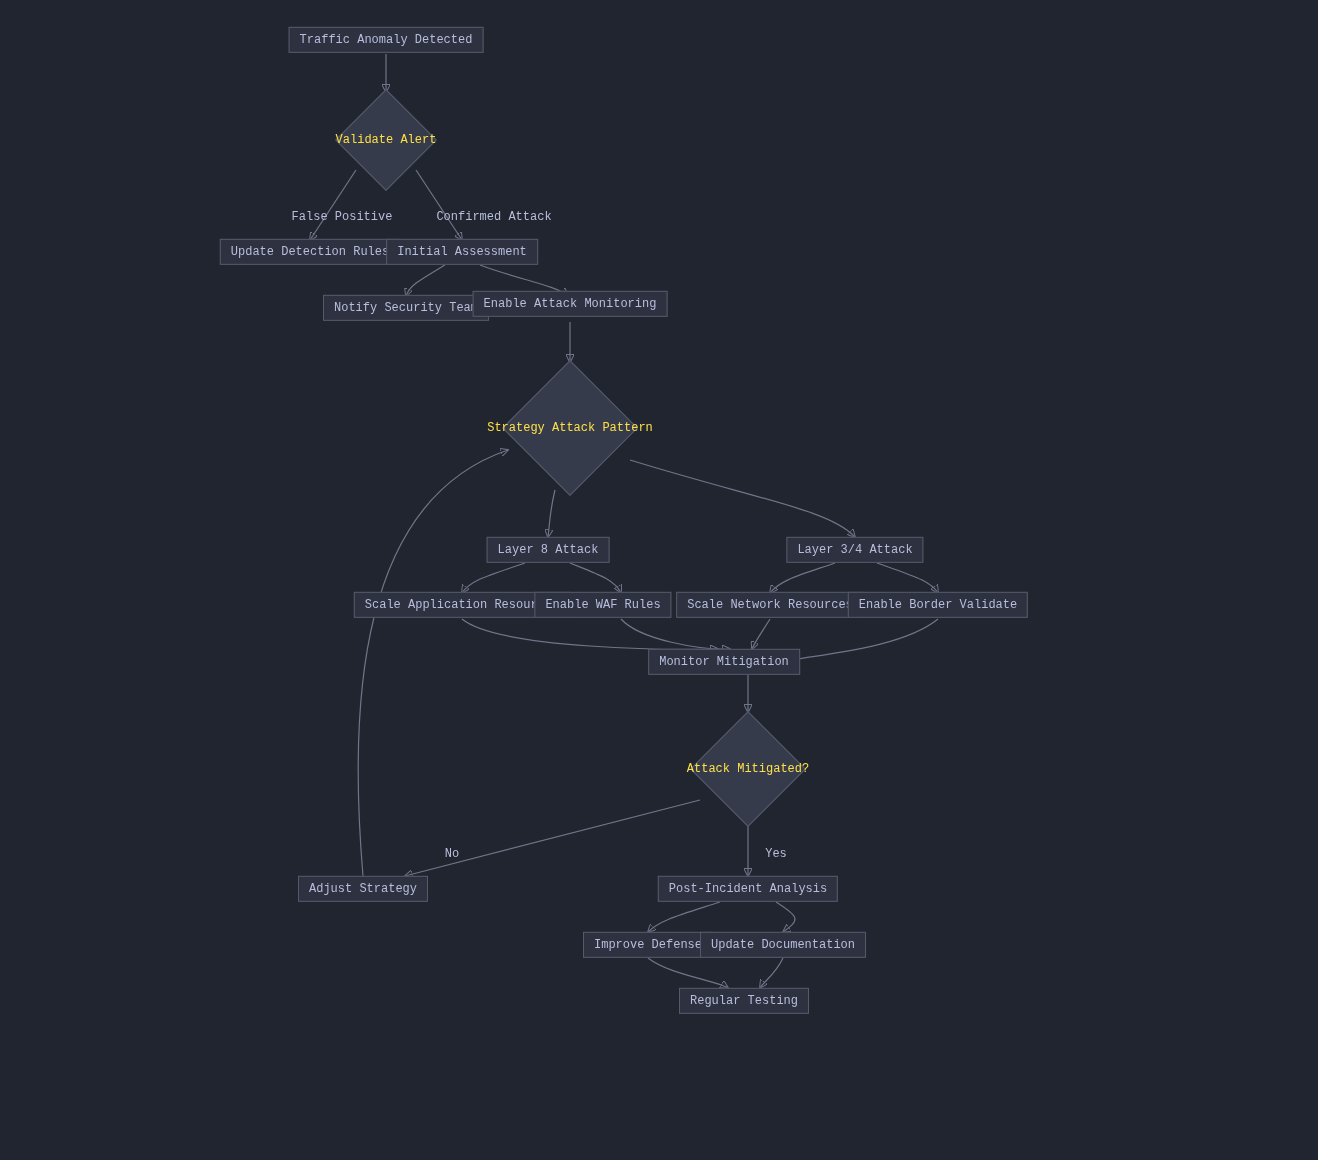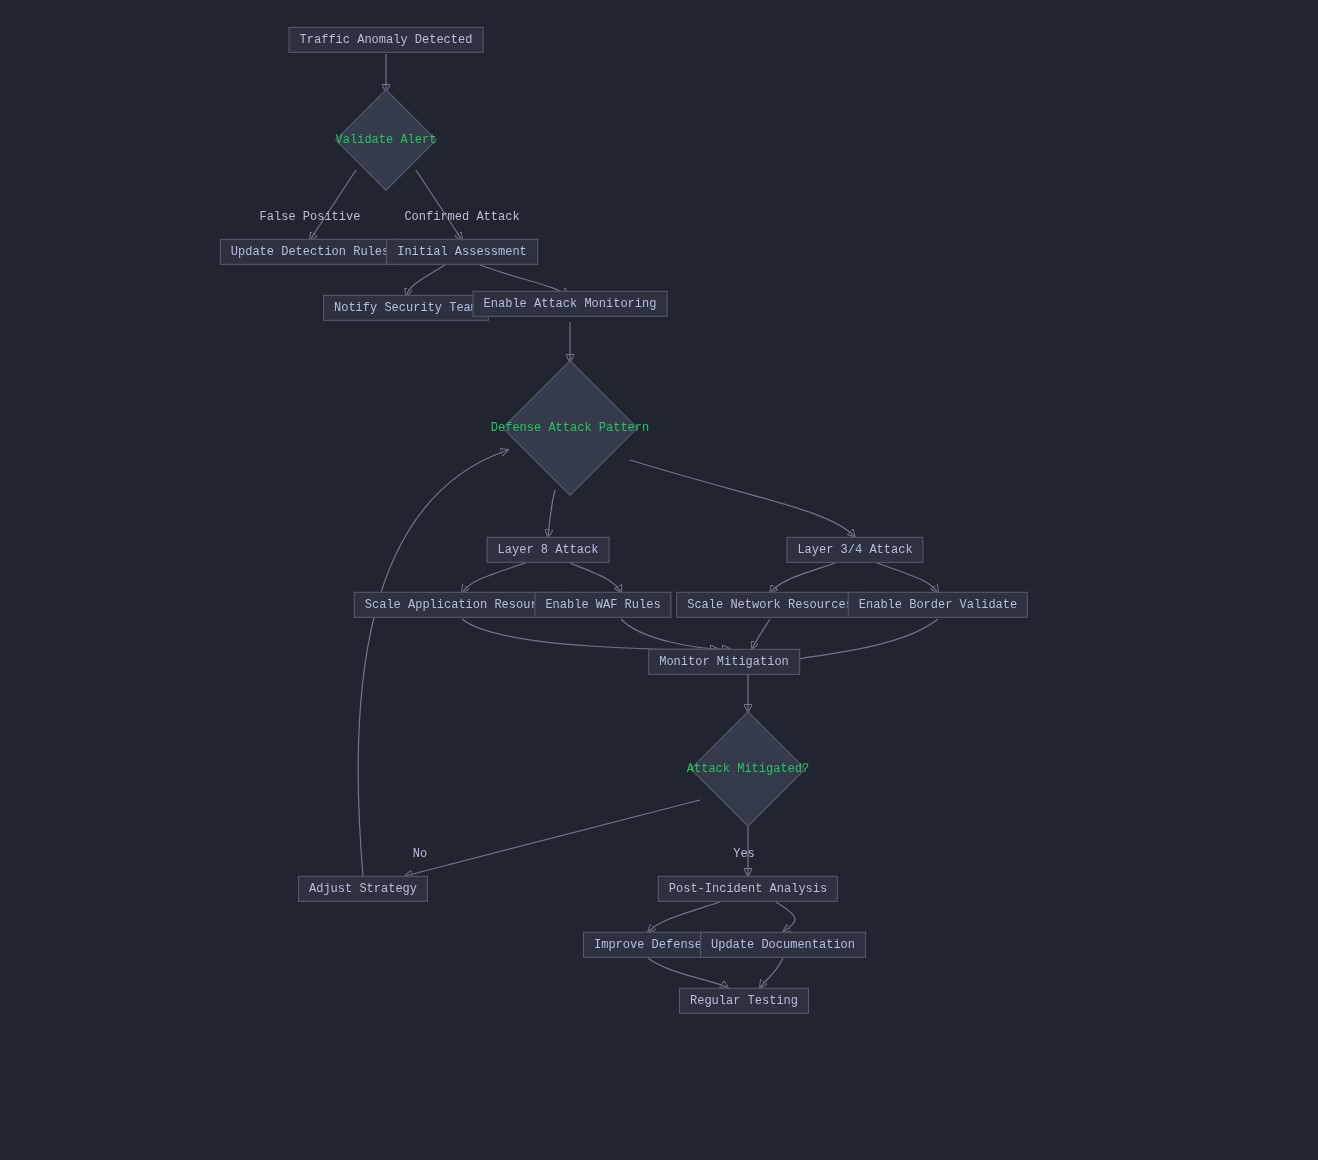--- a/index.html
+++ b/index.html
@@ -34,30 +34,31 @@
   .diamond {
     position: absolute;
     background: #363b4c;
     border: 1px solid #575c6c;
     transform: translate(-50%, -50%) rotate(45deg);
   }
   .diamond-label {
     position: absolute;
     transform: translate(-50%, -50%);
     text-align: right;
-    color: #22c55e;
+    color: #fde047;
     white-space: nowrap;
     pointer-events: none;
   }
   .edge-label {
     position: absolute;
     transform: translate(-50%, -50%);
     color: #b8bedc;
     white-space: nowrap;
     font-size: 12px;
+    margin-left: 32px;
   }
   svg.edges {
     position: absolute;
     left: 0; top: 0;
     width: 1318px;
     height: 1160px;
     pointer-events: none;
   }
   svg.edges path {
     stroke: #70758a;
@@ -134,21 +135,21 @@
   <div class="edge-label" style="left:310px; top:217px">False Positive</div>
   <div class="edge-label" style="left:462px; top:217px">Confirmed Attack</div>
 
   <div class="node" style="left:310px; top:252px">Update Detection Rules</div>
   <div class="node" style="left:462px; top:252px">Initial Assessment</div>
 
   <div class="node" style="left:406px; top:308px">Notify Security Team</div>
   <div class="node" style="left:570px; top:304px">Enable Attack Monitoring</div>
 
   <div class="diamond" style="left:570px; top:428px; width:94px; height:94px"></div>
-  <div class="diamond-label" style="left:570px; top:428px">Defense Attack Pattern</div>
+  <div class="diamond-label" style="left:570px; top:428px">Strategy Attack Pattern</div>
 
   <div class="node" style="left:548px; top:550px">Layer 8 Attack</div>
   <div class="node" style="left:855px; top:550px">Layer 3/4 Attack</div>
 
   <div class="node" style="left:462px; top:605px">Scale Application Resources</div>
   <div class="node" style="left:603px; top:605px">Enable WAF Rules</div>
   <div class="node" style="left:770px; top:605px">Scale Network Resources</div>
   <div class="node" style="left:938px; top:605px">Enable Border Validate</div>
 
   <div class="node" style="left:724px; top:662px">Monitor Mitigation</div>

